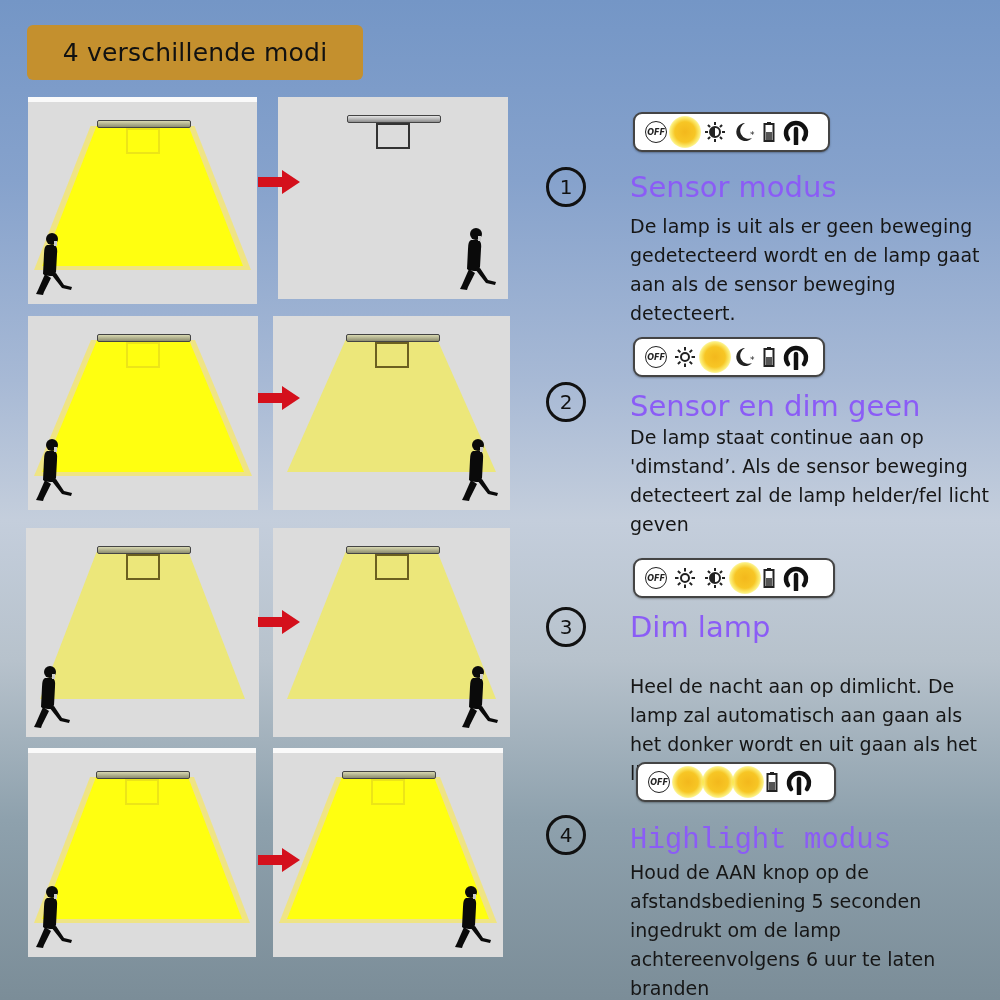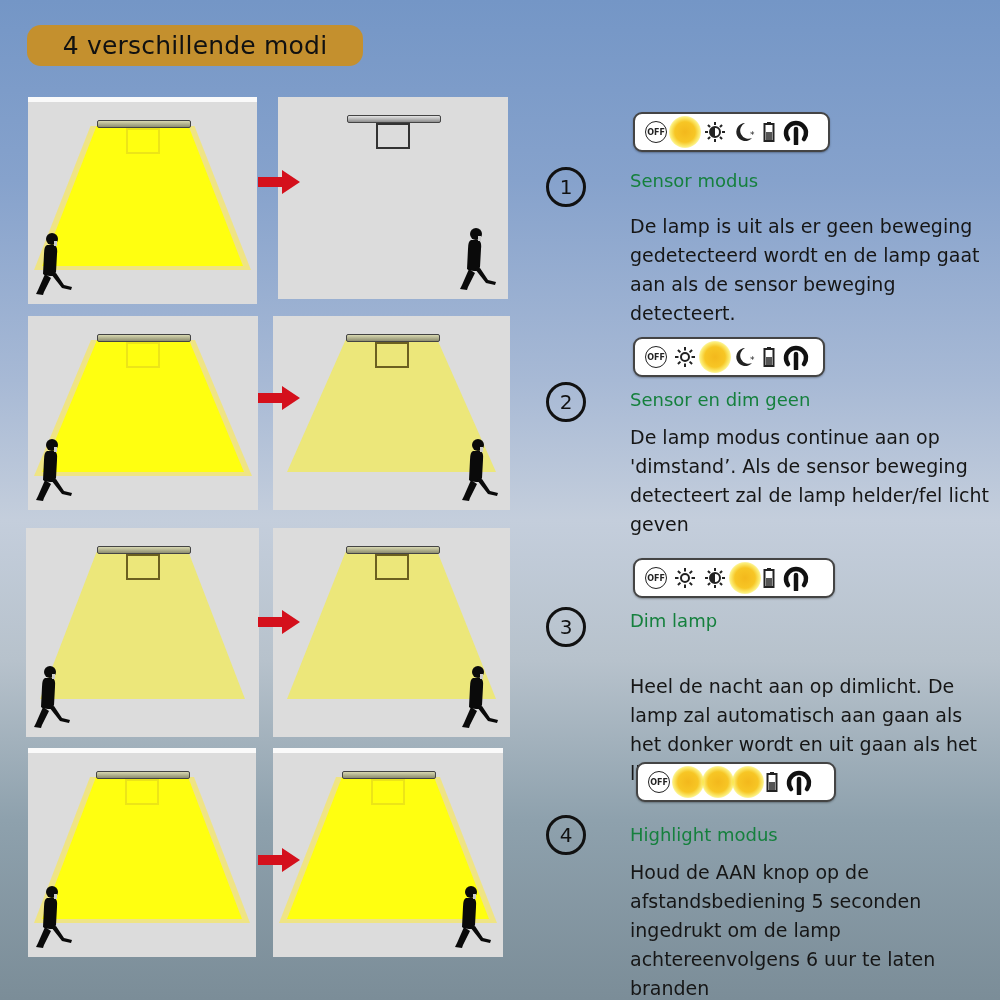--- a/index.html
+++ b/index.html
@@ -2,22 +2,22 @@
 <html><head>
 <meta charset="utf-8">
 <style>
   html, body { margin: 0; padding: 0; }
   body {
     width: 1000px; height: 1000px; overflow: hidden; position: relative;
     font-family: "DejaVu Sans", sans-serif;
     background: linear-gradient(180deg, #7496c6 0%, #86a2cc 18%, #a7b9d5 38%, #c4cedc 52%, #b7c2cc 66%, #8ea1ad 82%, #7b8d98 100%);
   }
   .title-badge {
-    position: absolute; left: 27px; top: 25px; width: 336px; height: 41px;
-    background: #c4902e; border-radius: 14px;
+    position: absolute; left: 27px; top: 25px; width: 336px; height: 55px;
+    background: #c4902e; border-radius: 6px;
     display: flex; align-items: center; justify-content: center;
     font-size: 25px; color: #111; letter-spacing: 0.2px;
   }
   .panel {
     position: absolute; background: #dcdcdc; overflow: hidden;
   }
   .panel.top-white { border-top: 5px solid #fafafa; }
   .beam { position: absolute; left: 0; top: 0; width: 100%; height: 100%; }
   .lamp-bar {
     position: absolute; height: 6px; border: 1px solid #444; border-radius: 2px;
@@ -29,26 +29,27 @@
   }
   .sensor-box.faint { border-color: rgba(200,180,40,0.35); }
   .sensor-box.amber { border-color: #6b6020; }
   .person { position: absolute; width: 46px; height: 66px; }
   .arrow { position: absolute; width: 42px; height: 24px; }
   .num-circle {
     position: absolute; width: 40px; height: 40px; border: 3px solid #111; border-radius: 50%;
     box-sizing: border-box; display: flex; align-items: center; justify-content: center;
     font-size: 20px; color: #111;
   }
-  .mode-title { position: absolute; left: 630px; font-size: 18px; color: #15803d; white-space: nowrap; }
+  .mode-title { position: absolute; left: 630px; font-size: 29px; color: #8b5cf6; white-space: nowrap; }
   .mode-desc { position: absolute; left: 630px; font-size: 19px; line-height: 29px; color: #161616; width: 360px; }
   .remote {
     position: absolute; height: 40px; background: #fff; border: 2px solid #444; border-radius: 9px;
     box-sizing: border-box; display: flex; align-items: center; padding: 0 10px; gap: 6px;
     box-shadow: 0 1px 2px rgba(0,0,0,0.3);
+    font-style: italic;
   }
   .ic { width: 24px; height: 24px; display: inline-flex; align-items: center; justify-content: center; position: relative; }
   .ic.off { width: 22px; height: 22px; border: 1.5px solid #222; border-radius: 50%; box-sizing: border-box; font-size: 8px; font-weight: bold; color: #222; }
   .ic.glow::before {
     content: ""; position: absolute; left: -4px; top: -4px; right: -4px; bottom: -4px; border-radius: 50%;
     background: radial-gradient(circle, #f3b81c 0%, #f7c625 45%, rgba(250,230,60,0.7) 65%, rgba(255,255,120,0) 80%);
   }
   .ic svg { position: relative; }
   .ic.batt { width: 12px; }
   .ic.power { width: 30px; }
@@ -272,21 +273,21 @@
         <svg width="28" height="26" viewBox="0 0 28 26">
           <path d="M6 20 A10 10 0 1 1 22 20" fill="none" stroke="#111" stroke-width="4.5" stroke-linecap="round"></path>
           <line x1="14" y1="10" x2="14" y2="25" stroke="#111" stroke-width="4.5" stroke-linecap="round"></line>
         </svg>
       </span>
     </div>
     <div class="num-circle" style="left:546px;top:382px;">
       <span>2</span>
     </div>
     <div class="mode-title" style="top:389px;">Sensor en dim geen</div>
-    <div class="mode-desc" style="top:423px;">De lamp modus continue aan op 'dimstand’. Als de sensor beweging detecteert zal de lamp helder/fel licht geven</div>
+    <div class="mode-desc" style="top:423px;">De lamp staat continue aan op 'dimstand’. Als de sensor beweging detecteert zal de lamp helder/fel licht geven</div>
     <div class="remote" style="top:558px;left:633px;width:202px;">
       <span class="ic off">OFF</span>
       <span class="ic ">
         <svg width="22" height="22" viewBox="0 0 22 22">
           <circle cx="11" cy="11" r="4" fill="none" stroke="#222" stroke-width="2"></circle>
           <g stroke="#222" stroke-width="2">
             <line x1="17.5" y1="11" x2="21" y2="11"></line>
             <line x1="15.59619407771256" y1="15.596194077712559" x2="18.071067811865476" y2="18.071067811865476"></line>
             <line x1="11" y1="17.5" x2="11" y2="21"></line>
             <line x1="6.403805922287441" y1="15.59619407771256" x2="3.9289321881345254" y2="18.071067811865476"></line>
@@ -348,15 +349,15 @@
       <span class="ic power">
         <svg width="28" height="26" viewBox="0 0 28 26">
           <path d="M6 20 A10 10 0 1 1 22 20" fill="none" stroke="#111" stroke-width="4.5" stroke-linecap="round"></path>
           <line x1="14" y1="10" x2="14" y2="25" stroke="#111" stroke-width="4.5" stroke-linecap="round"></line>
         </svg>
       </span>
     </div>
     <div class="num-circle" style="left:546px;top:815px;">
       <span>4</span>
     </div>
-    <div class="mode-title" style="top:824px;">Highlight modus</div>
+    <div class="mode-title" style="top:824px;font-family:Liberation Mono, monospace;">Highlight modus</div>
     <div class="mode-desc" style="top:858px;">Houd de AAN knop op de afstandsbediening 5 seconden ingedrukt om de lamp achtereenvolgens 6 uur te laten branden</div>
   </div>
 
 </body></html>

